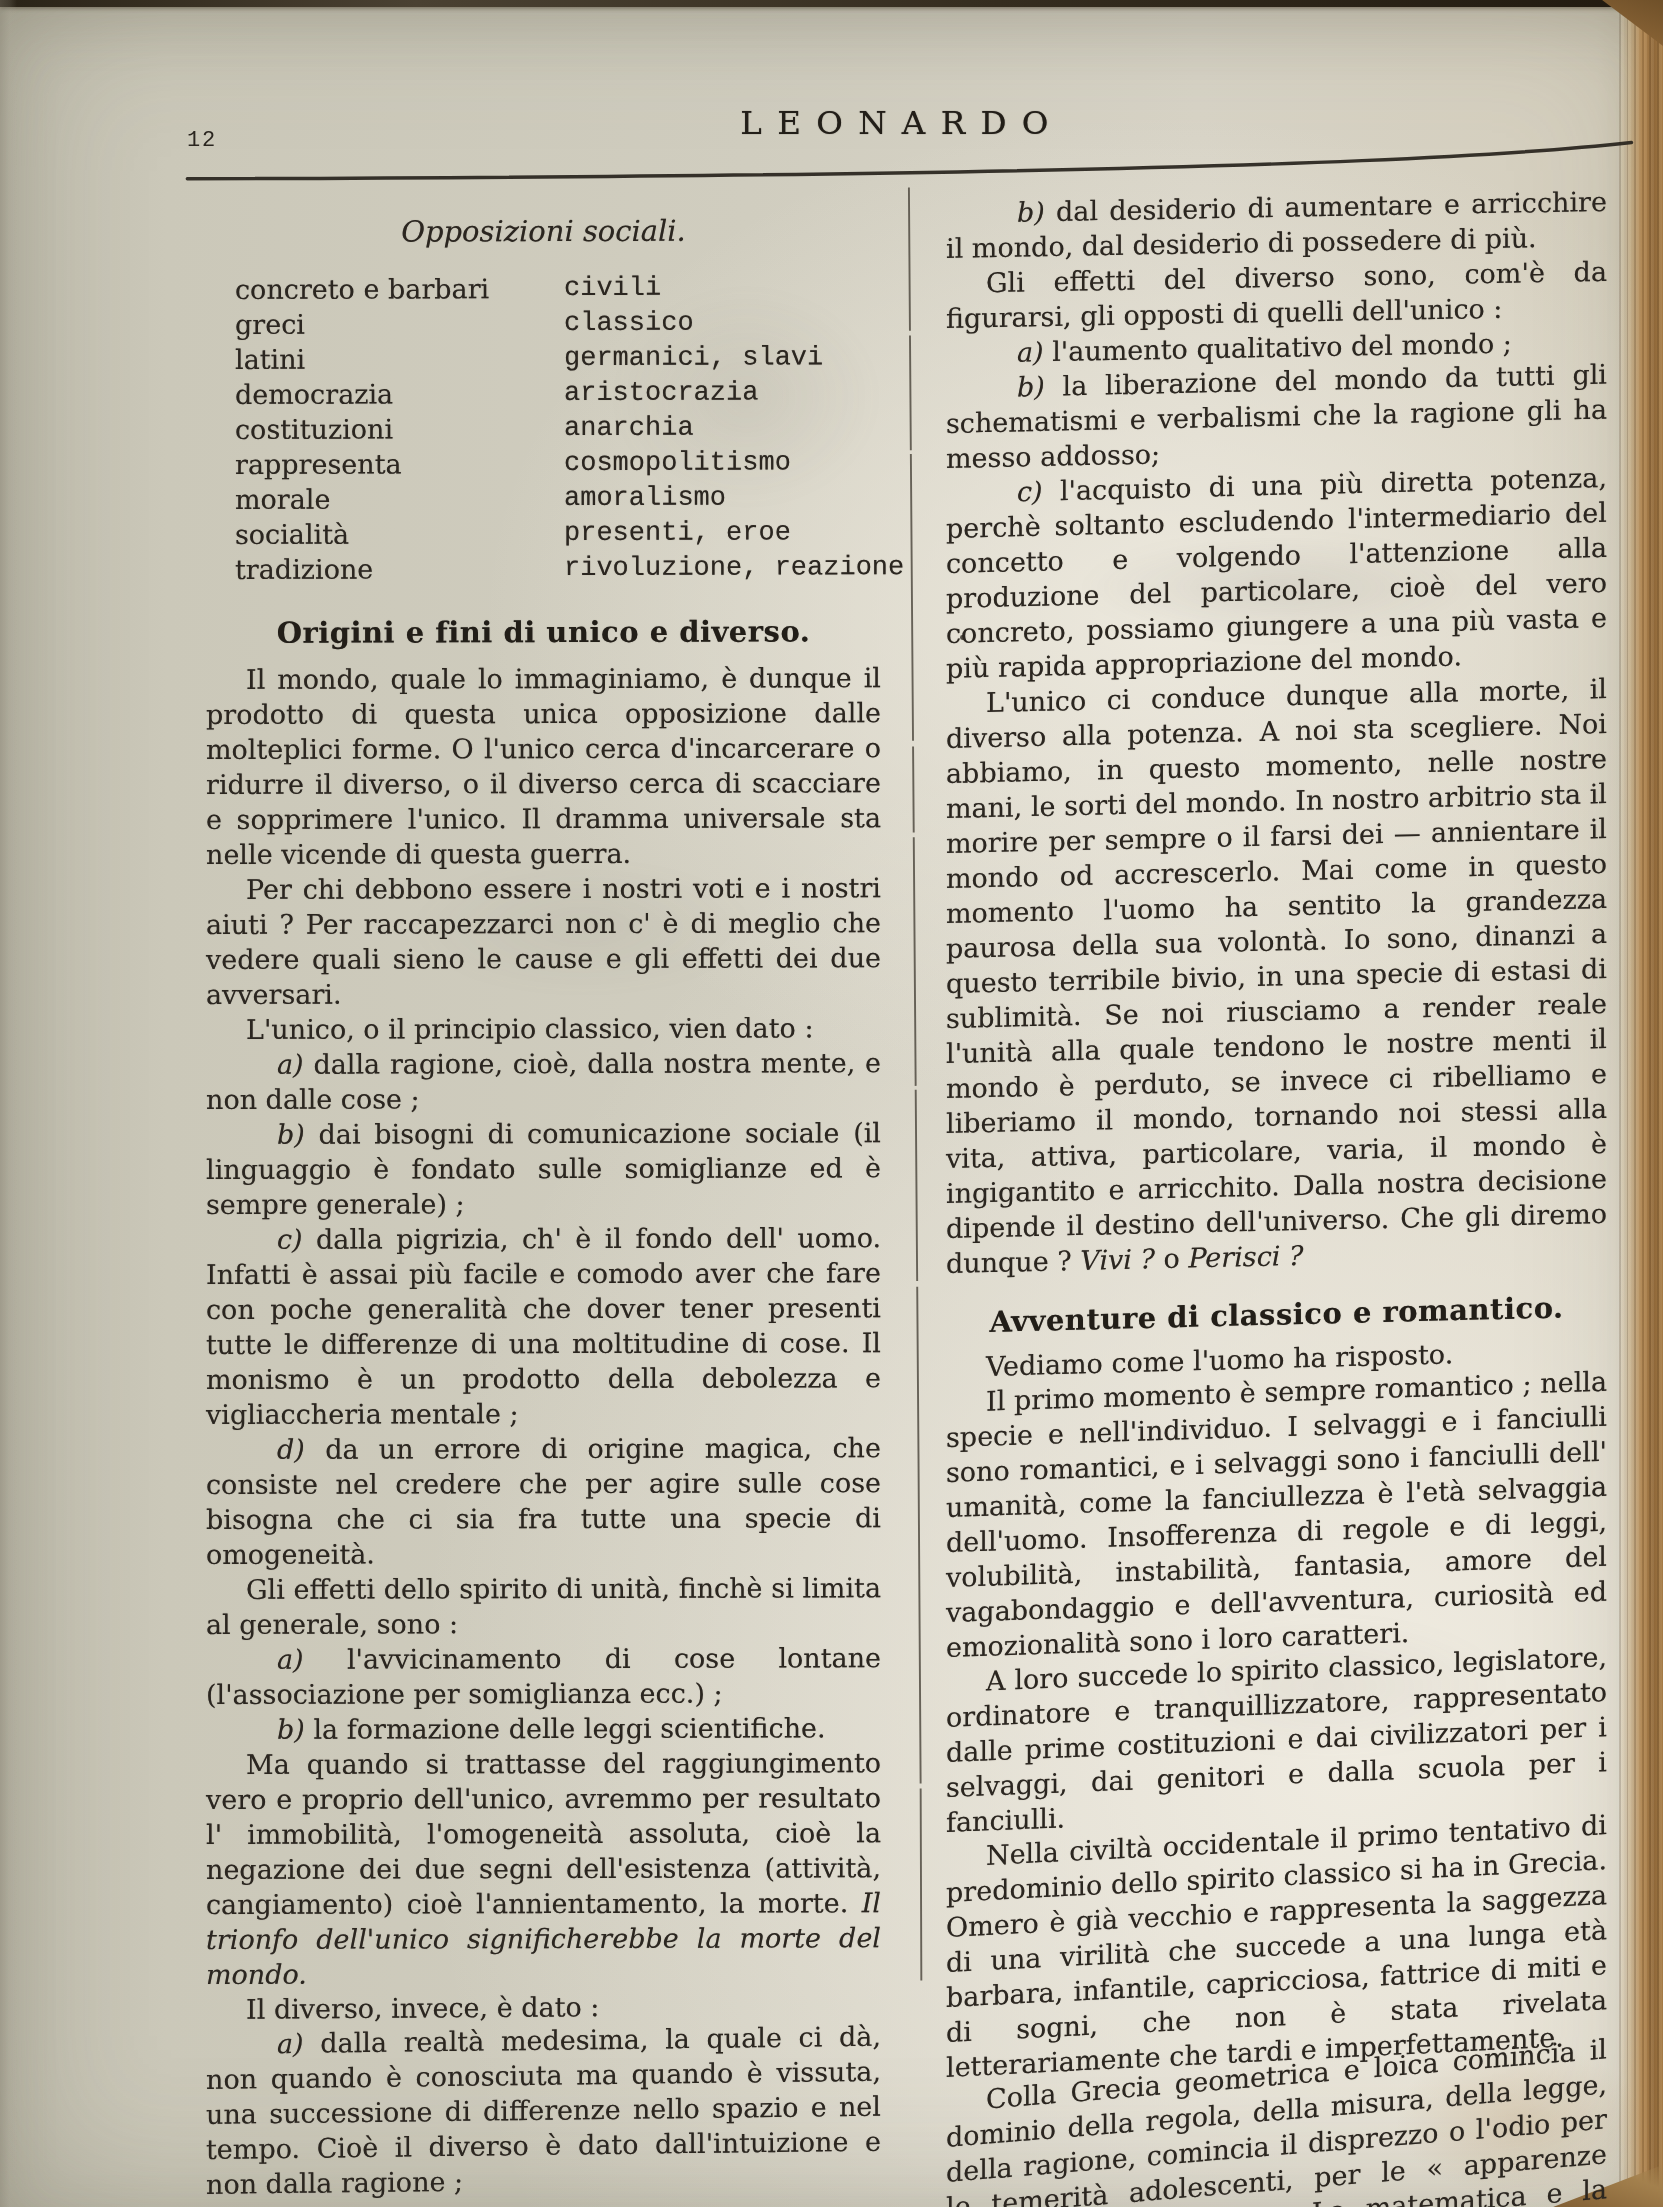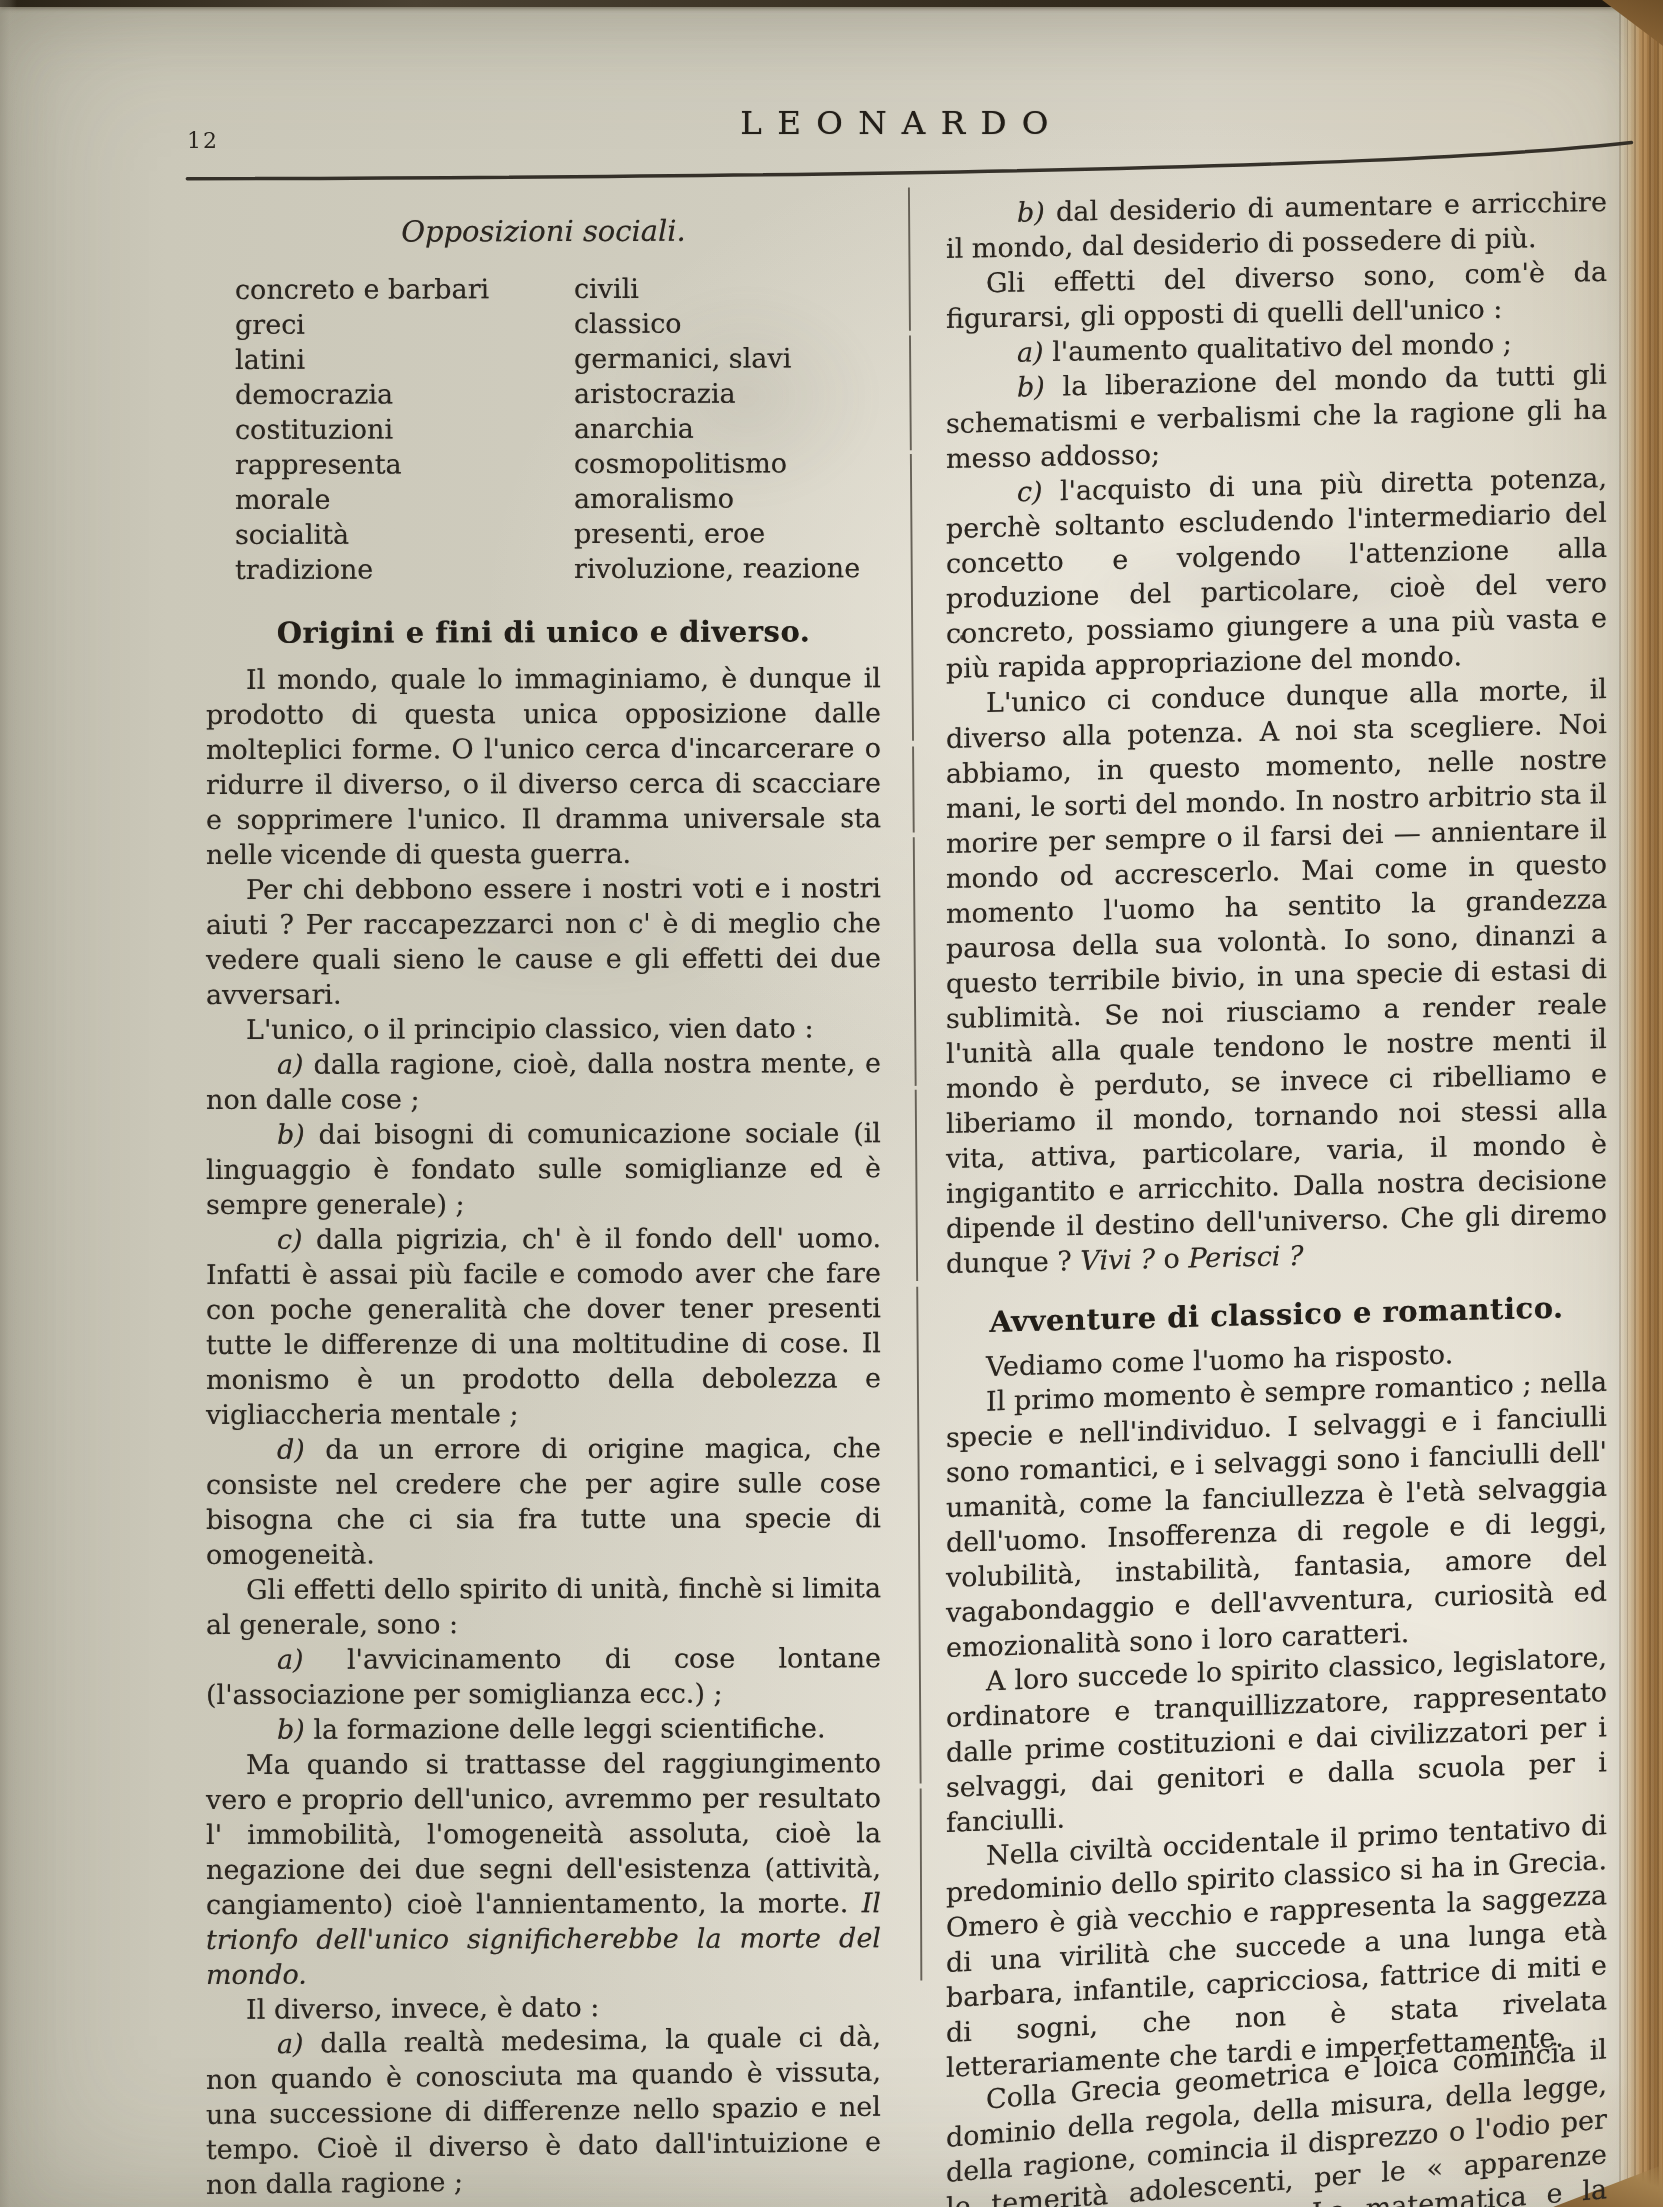--- a/index.html
+++ b/index.html
@@ -32,21 +32,21 @@
     clip-path:polygon(100% 100%,18% 100%,100% 8%);}
   .warm-glow-br{position:absolute;right:19px;bottom:9.6px;width:249px;height:153px;pointer-events:none;
     background:radial-gradient(closest-side,rgba(170,130,75,.22),rgba(170,130,75,0));}
   
   .smudge{position:absolute;pointer-events:none;filter:blur(6.7px);}
   .sm1{left:612px;top:287px;width:268px;height:220px;background:radial-gradient(closest-side,rgba(104,99,86,.09),rgba(104,99,86,0));}
   .sm2{left:1080px;top:535px;width:401px;height:105px;background:radial-gradient(closest-side,rgba(92,88,78,.12),rgba(92,88,78,0));}
   .sm3{left:411px;top:860px;width:344px;height:134px;background:radial-gradient(closest-side,rgba(104,99,86,.07),rgba(104,99,86,0));}
   .sm4{left:1147px;top:1615px;width:363px;height:143px;background:radial-gradient(closest-side,rgba(104,99,86,.08),rgba(104,99,86,0));}
   
-  .page-num{position:absolute;left:187px;top:128px;font-size:22px;letter-spacing:1.9px;}
+  .page-num{position:absolute;left:187px;top:128px;font-size:22px;letter-spacing:1.9px;font-family:Liberation Mono, monospace;}
   .journal-title{position:absolute;left:902px;top:104px;transform:translateX(-50%);
     font-size:32.5px;letter-spacing:15.3px;font-weight:400;color:#221e18;
     text-shadow:0 0 1px rgba(34,30,24,.7);}
   svg.rules{position:absolute;left:0;top:0;pointer-events:none;}
   
   .col{position:absolute;text-align:justify;font-size:27px;line-height:35px;
     text-shadow:0 0 0.7px rgba(43,38,32,.5);}
   .col-left{left:206px;top:213px;width:675px;transform:skewY(-0.15deg);transform-origin:0 0;}
   .col-right{left:946px;top:196px;width:661px;transform:skewY(-1.05deg);transform-origin:0 0;}
   p.para{margin:0;text-indent:40px;}
@@ -54,21 +54,21 @@
   .it{font-style:italic;}
   .col-heading{margin:0;text-align:center;text-indent:0;}
   .it-head{font-style:italic;font-weight:400;font-size:29px;line-height:38px;margin-bottom:21px;}
   .bold-head{font-weight:700;font-size:29px;line-height:38px;letter-spacing:0.5px;color:#221e18;}
   .head-origini{margin-top:27px;margin-bottom:9.6px;}
   .head-avventure{margin-top:23px;margin-bottom:7.6px;transform:skewY(-0.4deg);transform-origin:0 0;}
   
   .opp-list{margin:0 0 5.7px 0;}
   .opp-row{position:relative;height:35px;}
   .opp-l{position:absolute;left:29px;white-space:nowrap;}
-  .opp-r{position:absolute;left:368px;white-space:nowrap;}
+  .opp-r{position:absolute;left:358px;white-space:nowrap;font-family:Liberation Mono, monospace;}
   
   .rp0,.rp1,.rp2{transform:skewY(0deg);transform-origin:0 0;}
   .rp3{transform:skewY(-0.2deg);transform-origin:0 0;}
   .rp4{transform:skewY(-0.35deg);transform-origin:0 0;}
   .rp5{transform:skewY(-0.25deg);transform-origin:0 0;}
   .rp6{transform:skewY(-0.5deg);transform-origin:0 0;}
   .rp7{transform:skewY(-0.8deg);transform-origin:0 0;}
   .rp8{transform:skewY(-1.2deg);transform-origin:0 0;}
   .rp9{transform:skewY(-1.8deg);transform-origin:0 0;}
   .rp10{transform:skewY(-3.6deg);transform-origin:0 0;}

